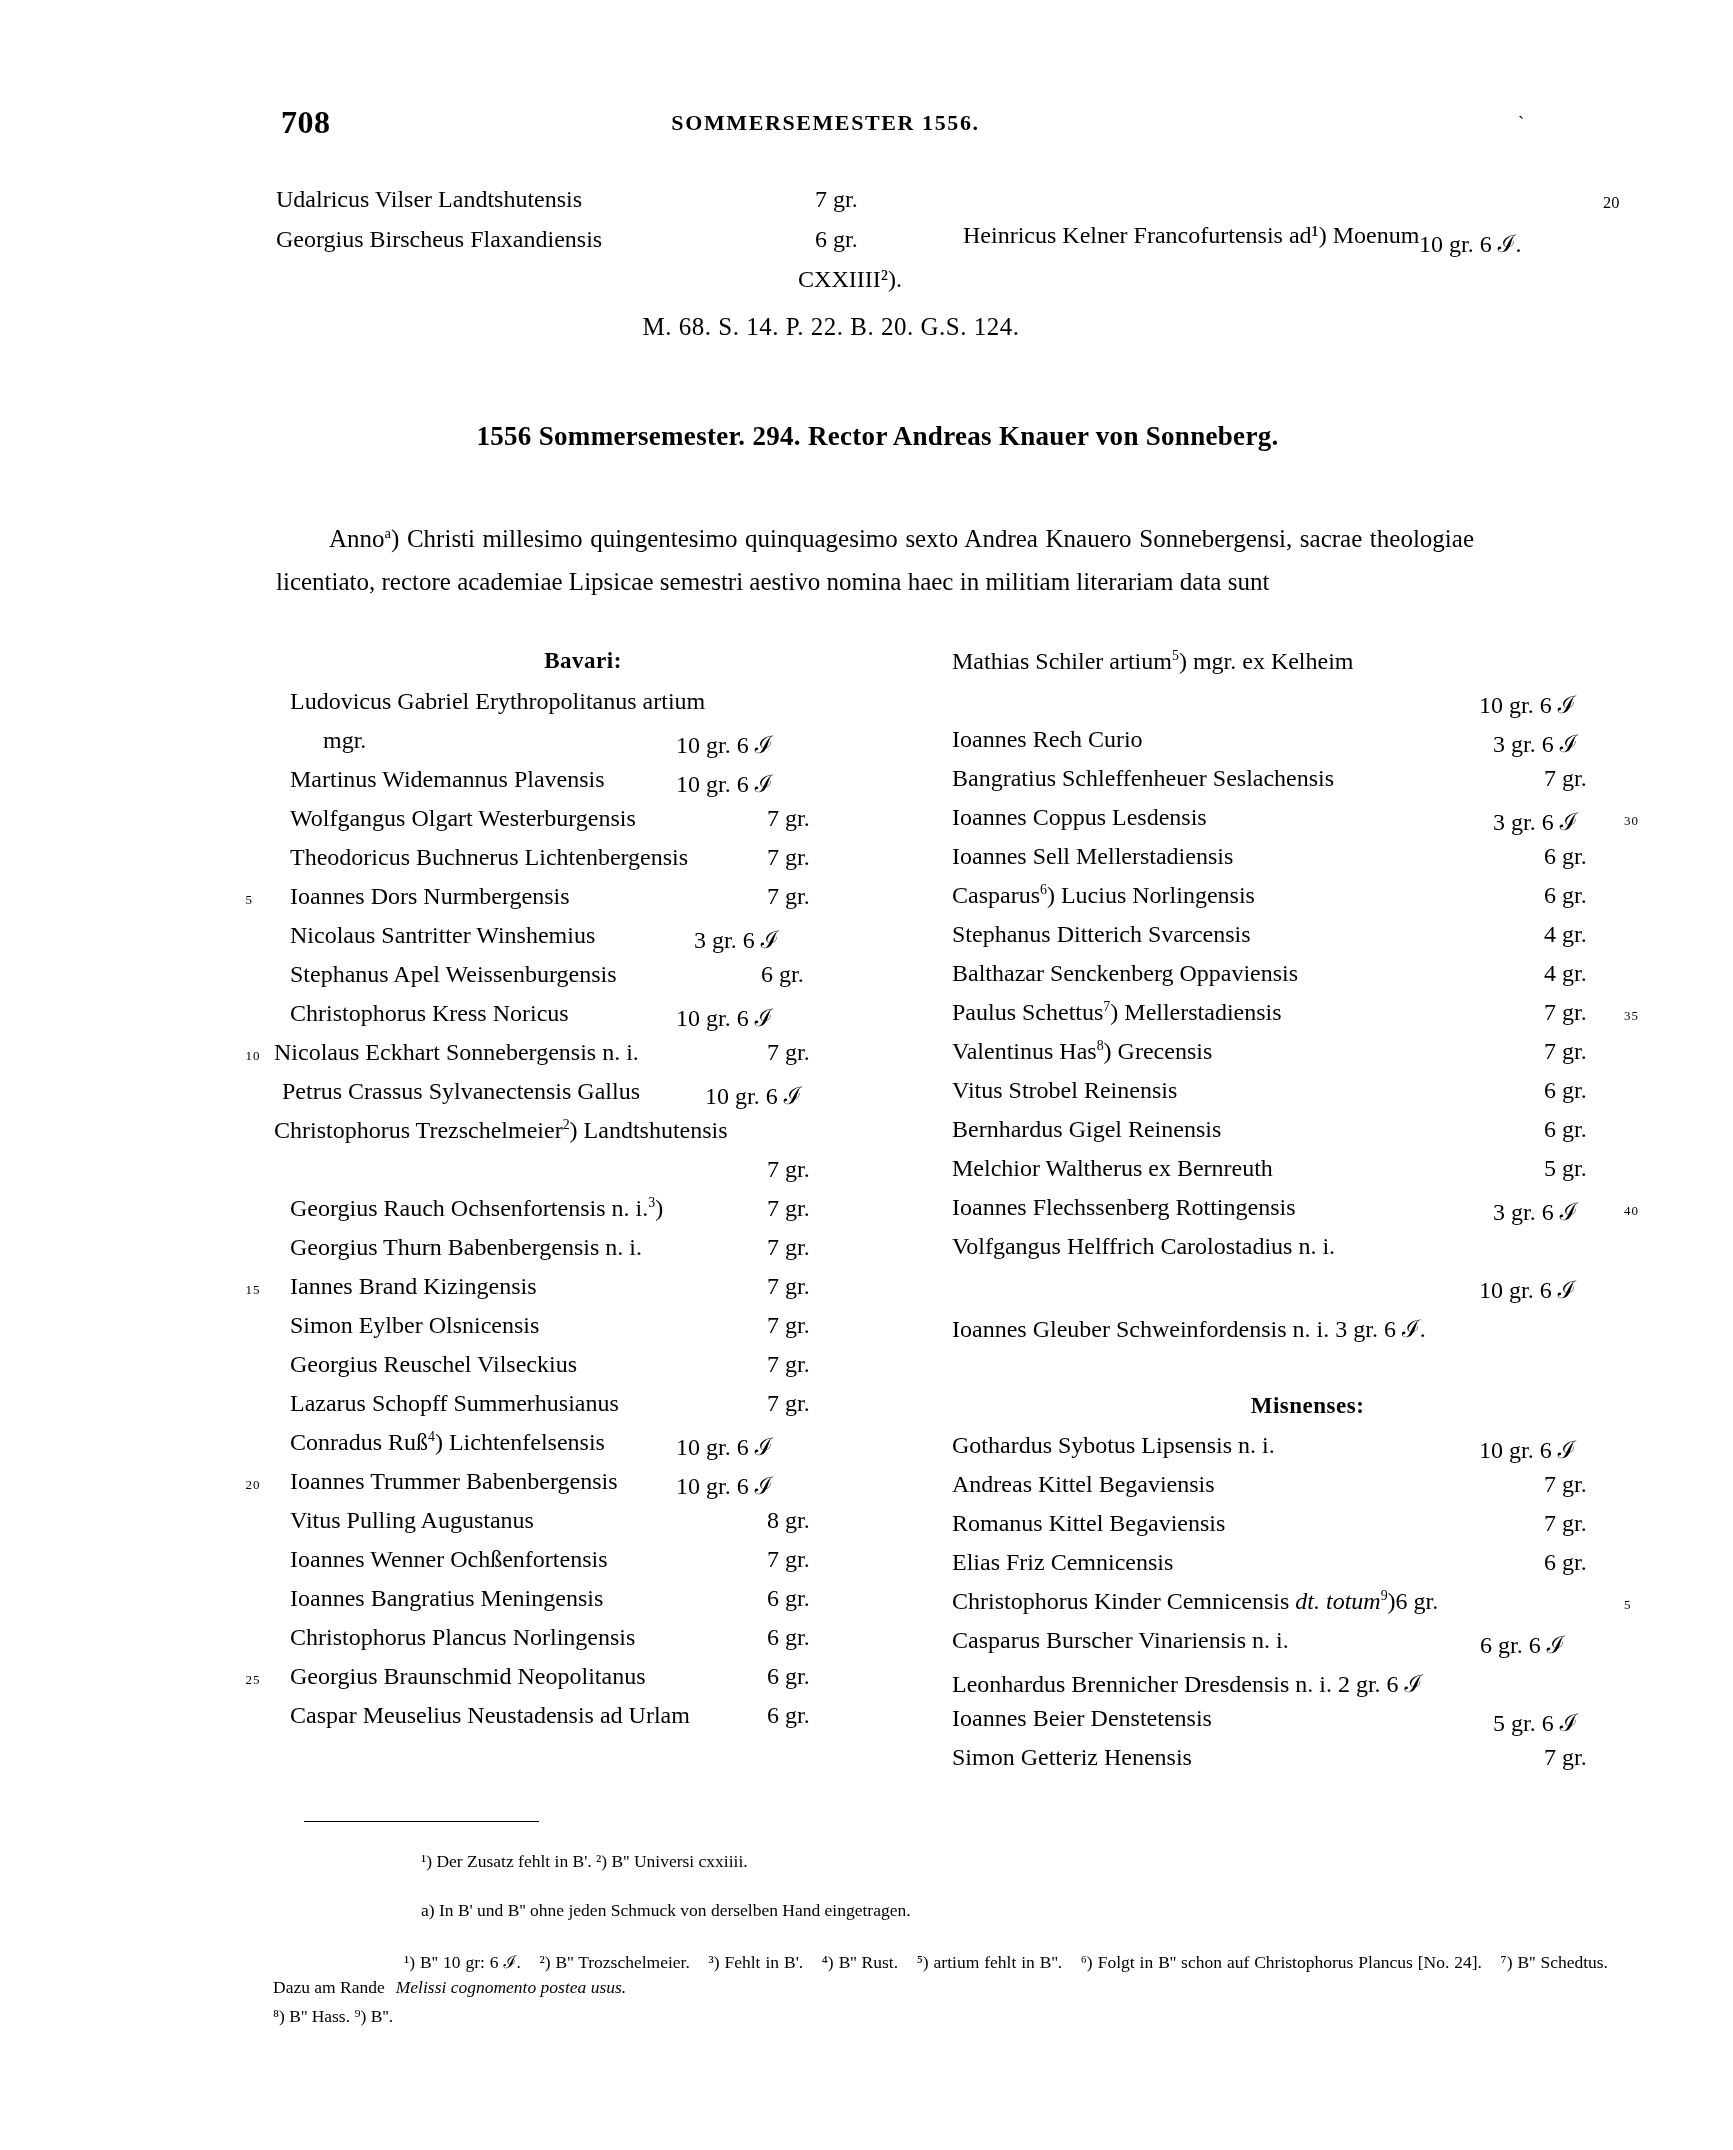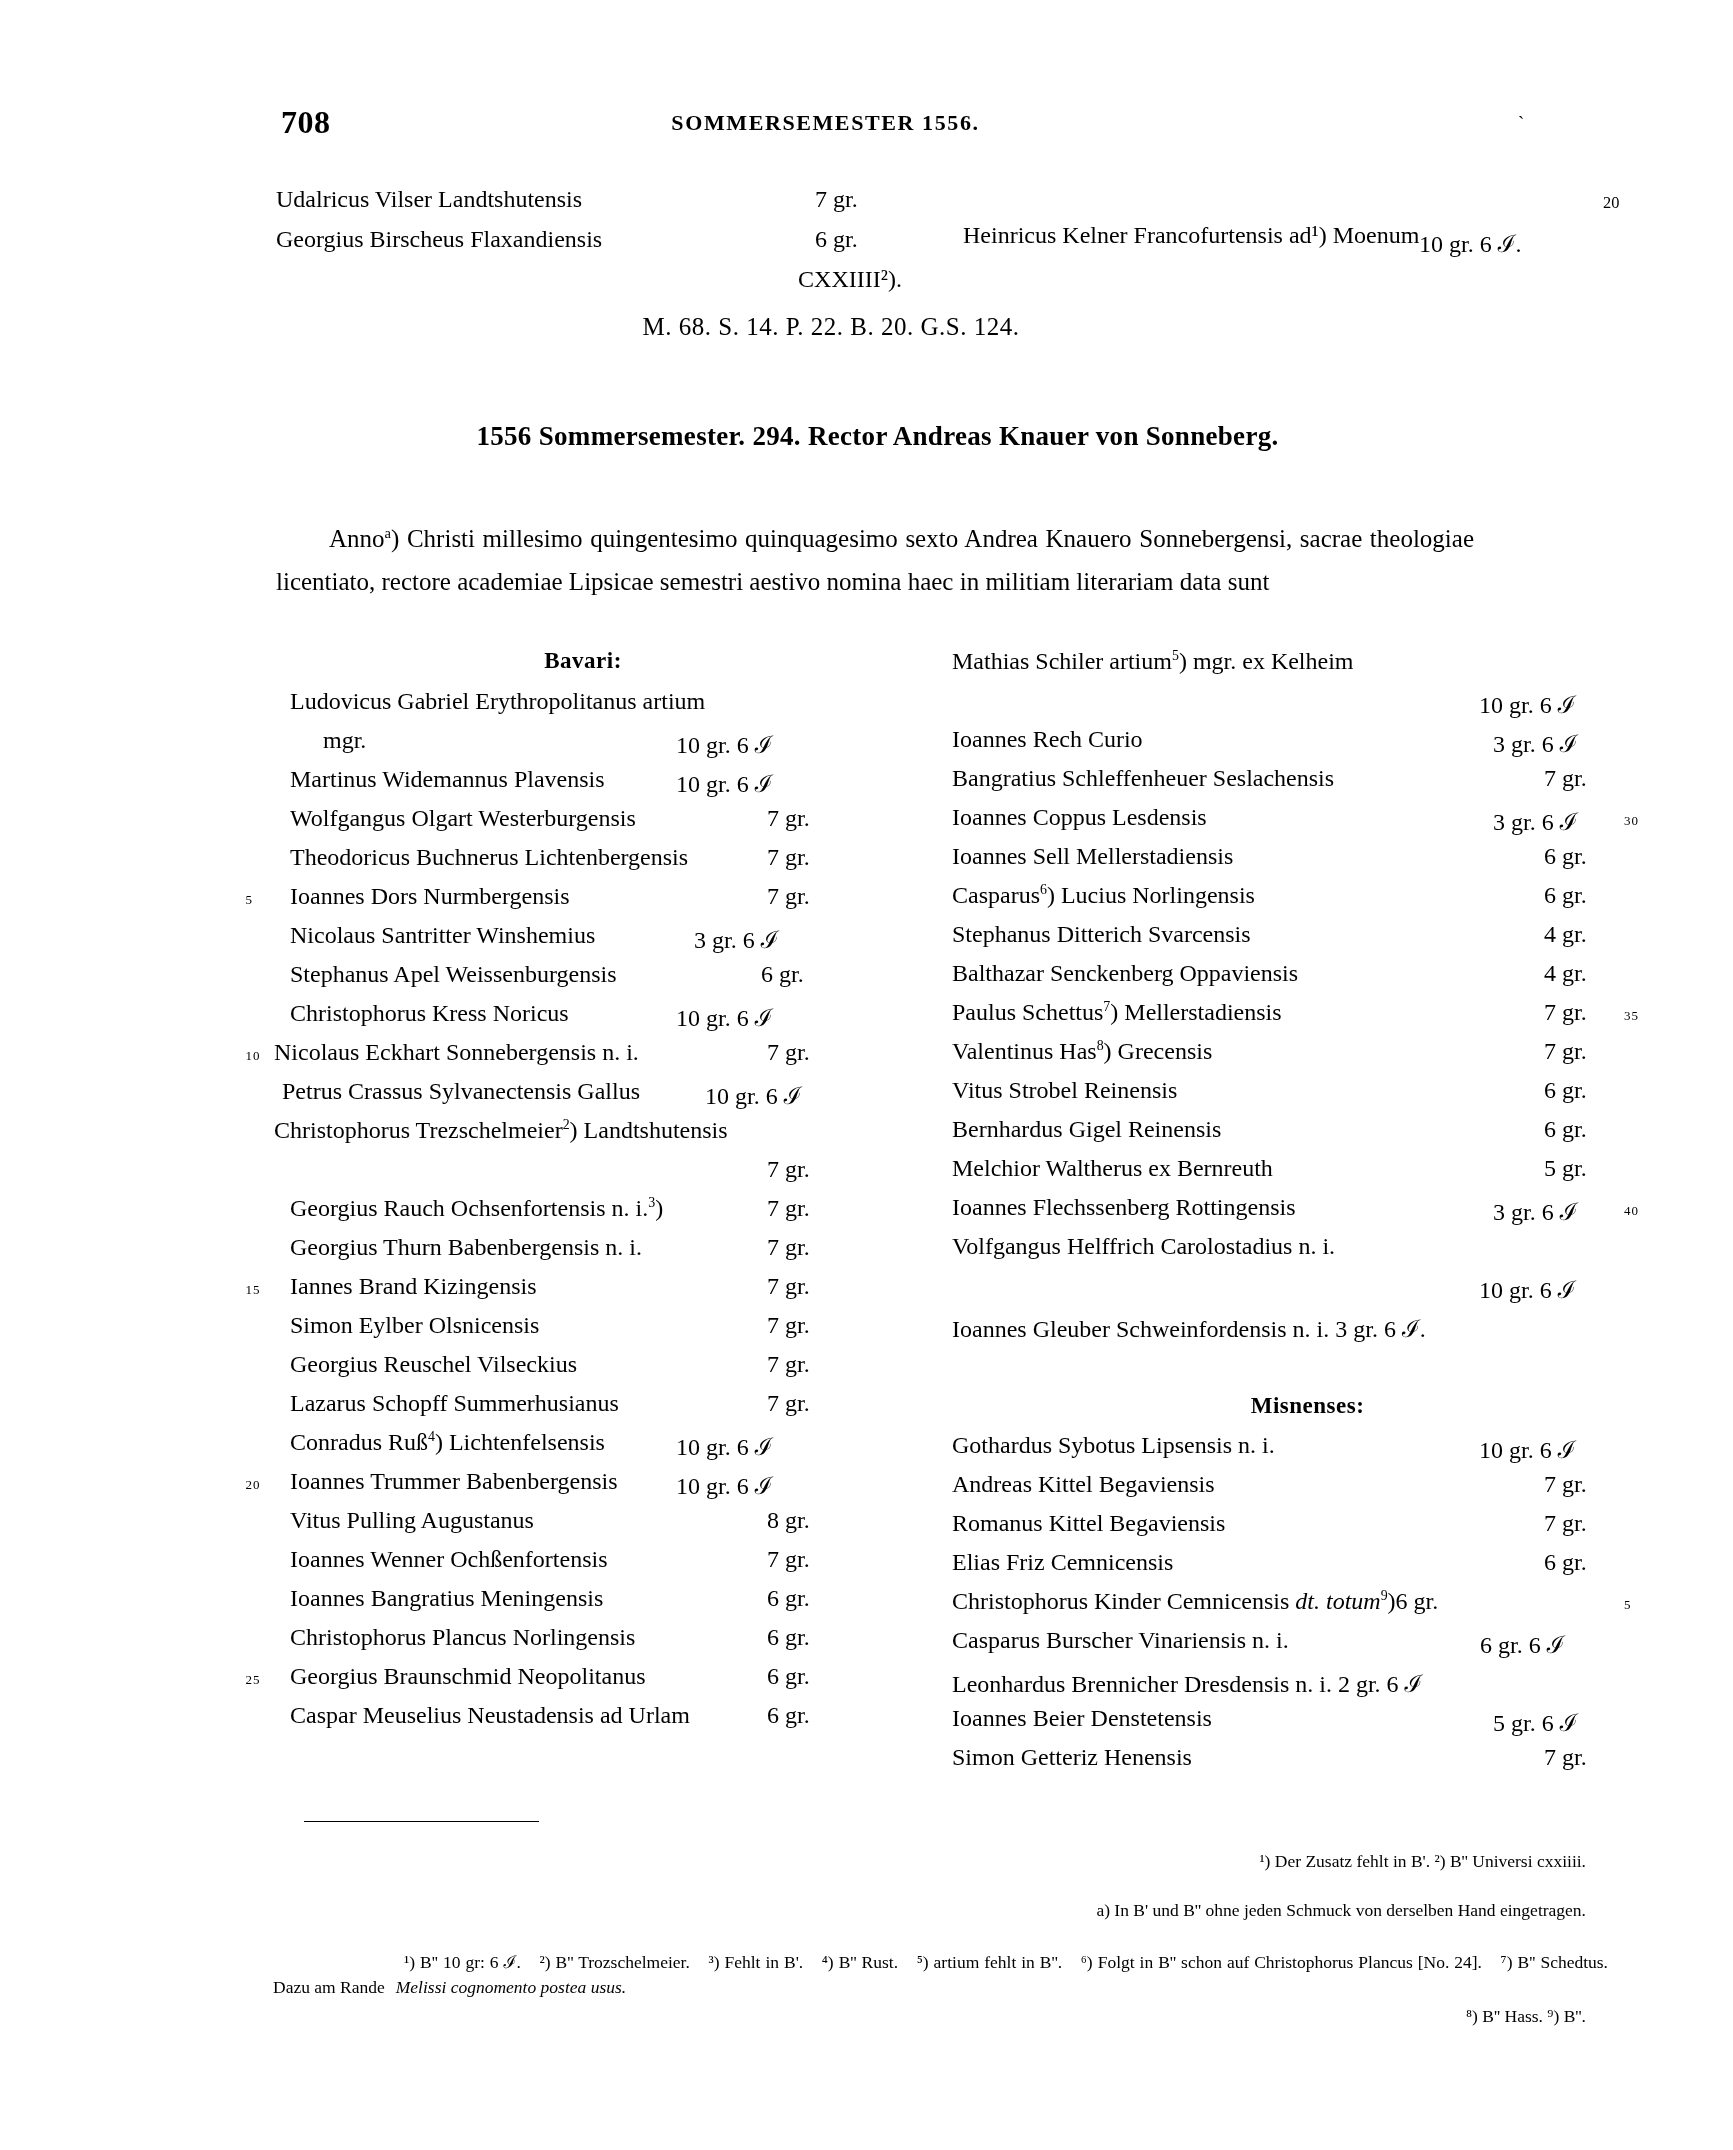--- a/index.html
+++ b/index.html
@@ -164,21 +164,20 @@
     width: 235px;
     height: 0;
     border-top: 1.6px solid #000;
   }
   .fn {
     position: absolute;
     left: 273px;
     width: 1313px;
     font-size: 17.5px;
     line-height: 25px;
-    text-align: right;
   }
   .fn-1 { top: 1849px; text-indent: 148px; }
   .fn-a { top: 1898px; text-indent: 148px; }
   .fn-2 { top: 1950px; text-indent: 131px; width: 1335px; text-align: justify; }
   .fn-3 { top: 2004px; text-indent: 0px; }
   .gap  { display: inline-block; width: 18.6px; }
   .gap-s{ display: inline-block; width: 11px; }
 </style>
 </head>
 <body>

